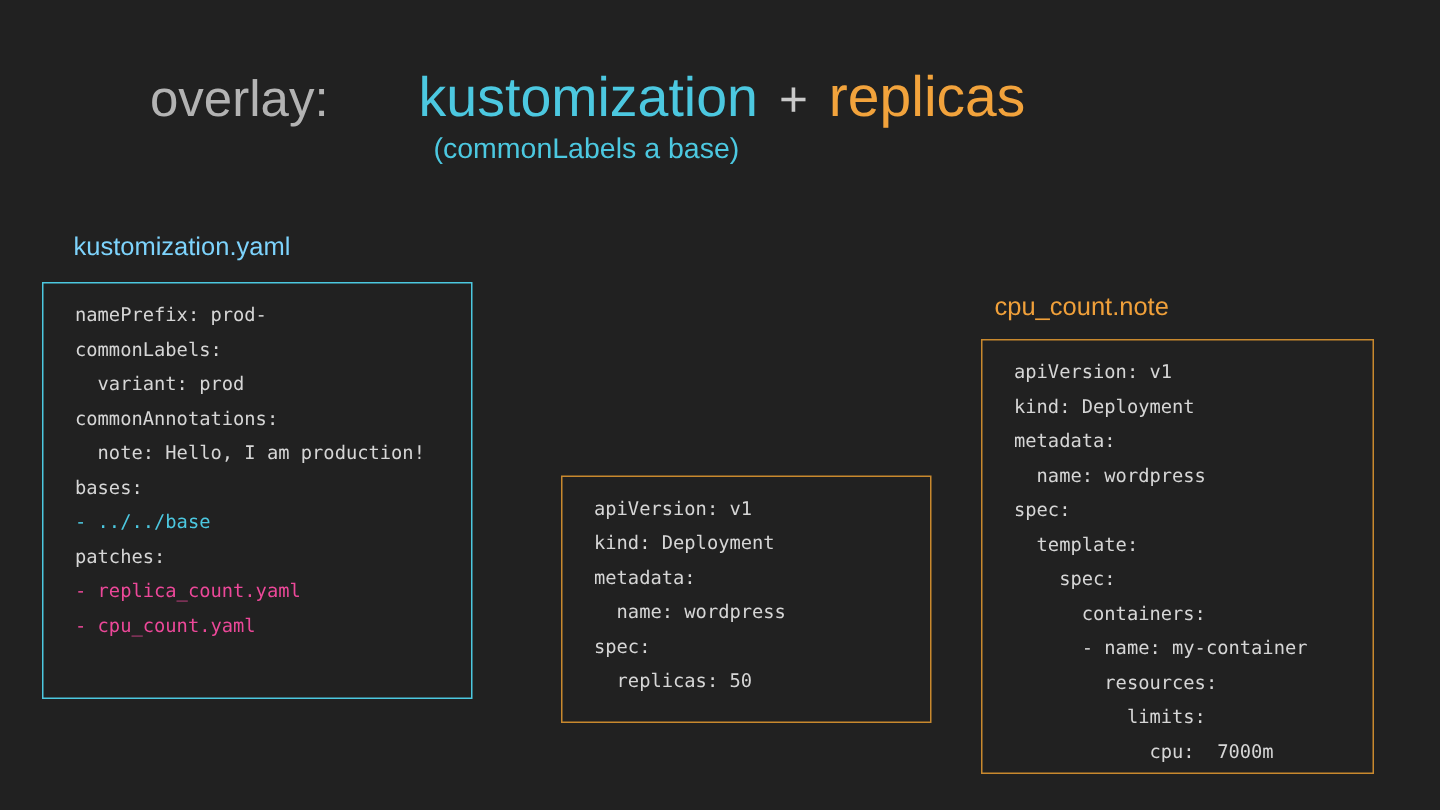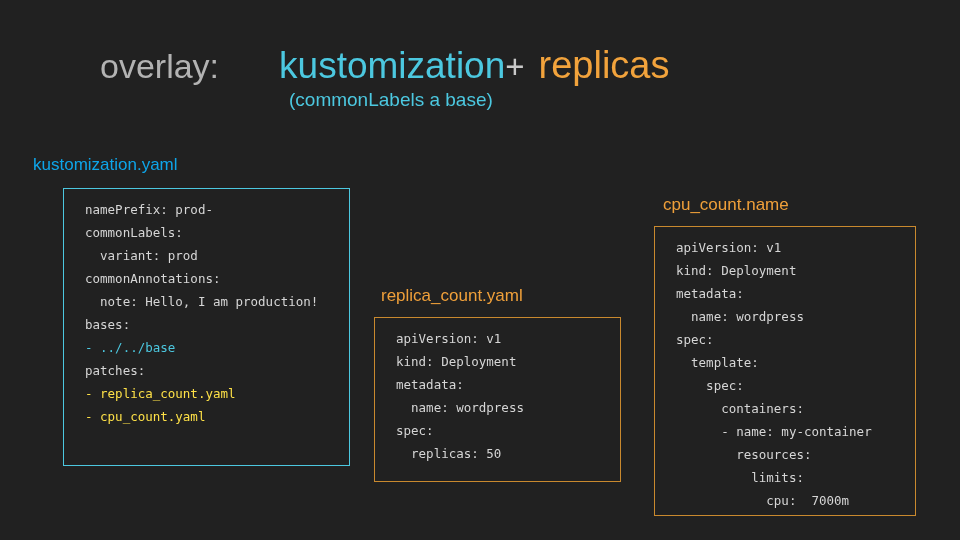--- a/index.html
+++ b/index.html
@@ -25,20 +25,21 @@
     white-space: pre;
   }
   .t-overlay {
     font-size: 34px;
     color: #b3b3b3;
     margin-right: 60px;
   }
   .t-kustomization {
     font-size: 37px;
     color: #4cc8e0;
+    margin-right: 14px;
   }
   .t-plus {
     font-size: 33px;
     color: #c9c9c9;
     margin-right: 14px;
   }
   .t-patches {
     font-size: 38px;
     color: #f2a33c;
     margin-right: 14px;
@@ -52,46 +53,46 @@
     left: 289px;
     top: 89px;
     font-size: 19px;
     color: #4cc8e0;
   }
   
   .panel-label {
     position: absolute;
     font-size: 17px;
   }
-  .panel-label.cyan   { color: #0ea5e9; }
+  .panel-label.cyan   { color: #7dd3fc; margin-left: 16px; }
   .panel-label.orange { color: #f0a03a; }
 
   .panel-box {
     position: absolute;
     box-sizing: border-box;
     background: #212121;
   }
-  .panel-box.cyan   { border: 1.5px solid #4cc8e0; margin-left: 35px; }
+  .panel-box.cyan   { border: 1.5px solid #4cc8e0; }
   .panel-box.orange { border: 1.5px solid #c9892e; }
 
   .code {
     margin: 0;
     padding: 9px 6px 0 21px;
     font-family: "DejaVu Sans Mono", "Liberation Mono", monospace;
     font-size: 12.5px;
     color: #d6d6d6;
   }
   .code-line {
     height: 23px;
     line-height: 23px;
     white-space: pre;
   }
   .code-line.bold { font-weight: normal; }
   .code-line.c-cyan   { color: #4cc8e0; }
-  .code-line.c-orange { color: #fde047; }
+  .code-line.c-orange { color: #ec4899; }
 
   
   #label-0 { left: 33px;  top: 155px; }
   #box-0   { left: 28px;  top: 188px; width: 287px; height: 278px; }
 
   #label-1 { left: 381px; top: 286px; }
   #box-1   { left: 374px; top: 317px; width: 247px; height: 165px; }
 
   #label-2 { left: 663px; top: 195px; }
   #box-2   { left: 654px; top: 226px; width: 262px; height: 290px; }
@@ -107,23 +108,22 @@
     <span class="t-plus">+</span>
     <span class="t-patches">replicas</span>
   </div>
   <div class="subtitle">(commonLabels a base)</div>
 
   <div class="panel-label cyan" id="label-0">kustomization.yaml</div>
   <div class="panel-box cyan" id="box-0">
     <pre class="code"><div class="code-line">namePrefix: prod-</div><div class="code-line">commonLabels:</div><div class="code-line">  variant: prod</div><div class="code-line">commonAnnotations:</div><div class="code-line">  note: Hello, I am production!</div><div class="code-line">bases:</div><div class="code-line bold c-cyan">- ../../base</div><div class="code-line">patches:</div><div class="code-line bold c-orange">- replica_count.yaml</div><div class="code-line bold c-orange">- cpu_count.yaml</div></pre>
   </div>
 
-  <div class="panel-label orange" id="label-1">replica_count.yaml</div>
   <div class="panel-box orange" id="box-1">
     <pre class="code"><div class="code-line">apiVersion: v1</div><div class="code-line">kind: Deployment</div><div class="code-line">metadata:</div><div class="code-line">  name: wordpress</div><div class="code-line">spec:</div><div class="code-line">  replicas: 50</div></pre>
   </div>
 
-  <div class="panel-label orange" id="label-2">cpu_count.name</div>
+  <div class="panel-label orange" id="label-2">cpu_count.note</div>
   <div class="panel-box orange" id="box-2">
     <pre class="code"><div class="code-line">apiVersion: v1</div><div class="code-line">kind: Deployment</div><div class="code-line">metadata:</div><div class="code-line">  name: wordpress</div><div class="code-line">spec:</div><div class="code-line">  template:</div><div class="code-line">    spec:</div><div class="code-line">      containers:</div><div class="code-line">      - name: my-container</div><div class="code-line">        resources:</div><div class="code-line">          limits:</div><div class="code-line">            cpu:  7000m</div></pre>
   </div>
 
 </div>
 
 </body></html>

